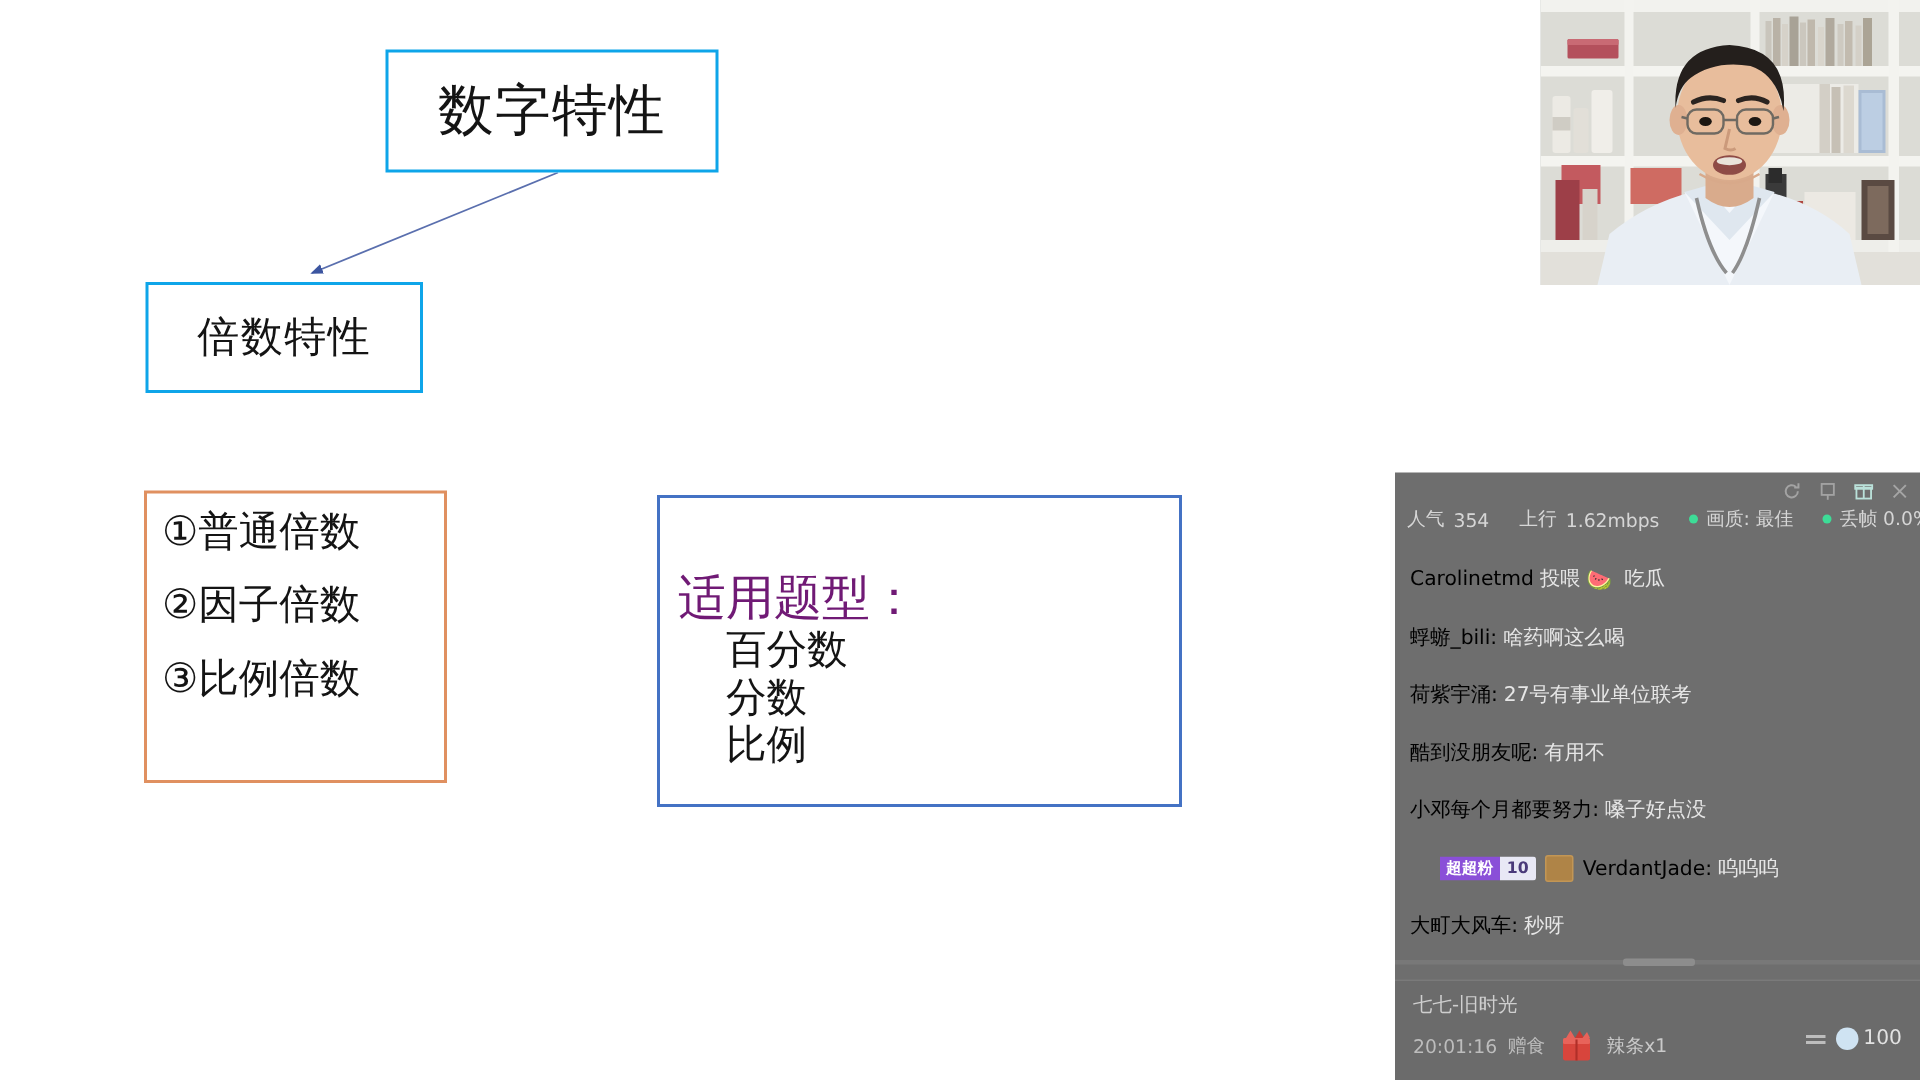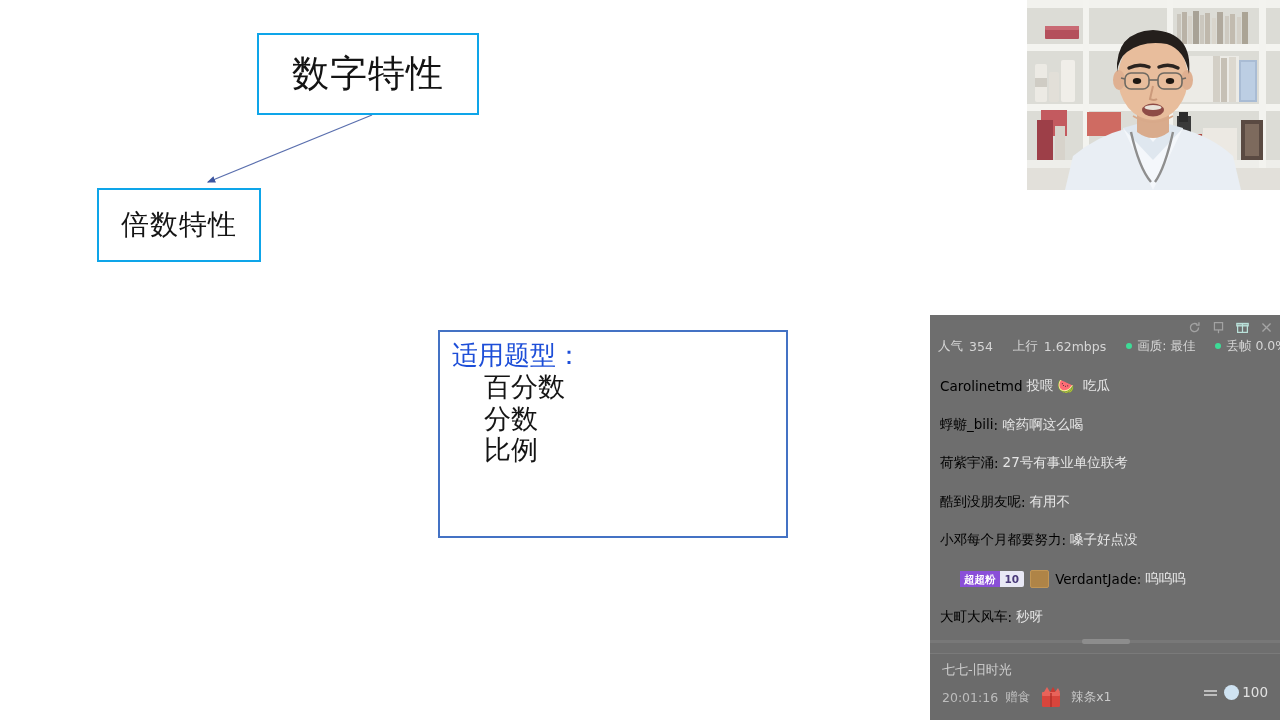--- a/index.html
+++ b/index.html
@@ -38,21 +38,21 @@
 
   #node-title {
     left: 257px; top: 33px;
     width: 222px; height: 82px;
     font-size: 37px;
     letter-spacing: 1px;
   }
 
   #node-sub {
     left: 97px; top: 188px;
-    width: 164px; height: 74px;
+    width: 185px; height: 74px;
     font-size: 28px;
     letter-spacing: 1px;
   }
 
   
   #connector {
     position: absolute;
     left: 180px; top: 100px;
     width: 230px; height: 110px;
     overflow: visible;
@@ -84,24 +84,25 @@
     position: absolute;
     left: 438px; top: 330px;
     width: 350px; height: 208px;
     box-sizing: border-box;
     border: 2px solid #4472C4;
     background: #ffffff;
     padding: 8px 0 0 12px;
   }
   #type-box .heading {
     font-family: "DejaVu Sans", "Liberation Sans", sans-serif;
-    font-size: 26px;
-    color: #1d4ed8;
+    font-size: 32px;
+    color: #701a75;
     line-height: 1.18;
     white-space: nowrap;
+    margin-top: 40px;
   }
   #type-box .item-row {
     display: flex;
     align-items: baseline;
     font-family: "DejaVu Sans", "Liberation Sans", sans-serif;
     font-size: 27px;
     color: #141414;
     line-height: 1.18;
     padding-left: 32px;
     white-space: nowrap;
@@ -306,20 +307,25 @@
   </svg>
 
   <div class="node-box" id="node-title">
     <span>数字特性</span>
   </div>
 
   <div class="node-box" id="node-sub">
     <span>倍数特性</span>
   </div>
 
+  <div id="list-box">
+    <div class="row">①普通倍数</div>
+    <div class="row">②因子倍数</div>
+    <div class="row">③比例倍数</div>
+  </div>
 
   <div id="type-box">
     <div class="heading">适用题型：</div>
     <div class="item-row">
       <span>百分数</span>
     </div>
     <div class="item-row">
       <span>分数</span>
     </div>
     <div class="item-row">

